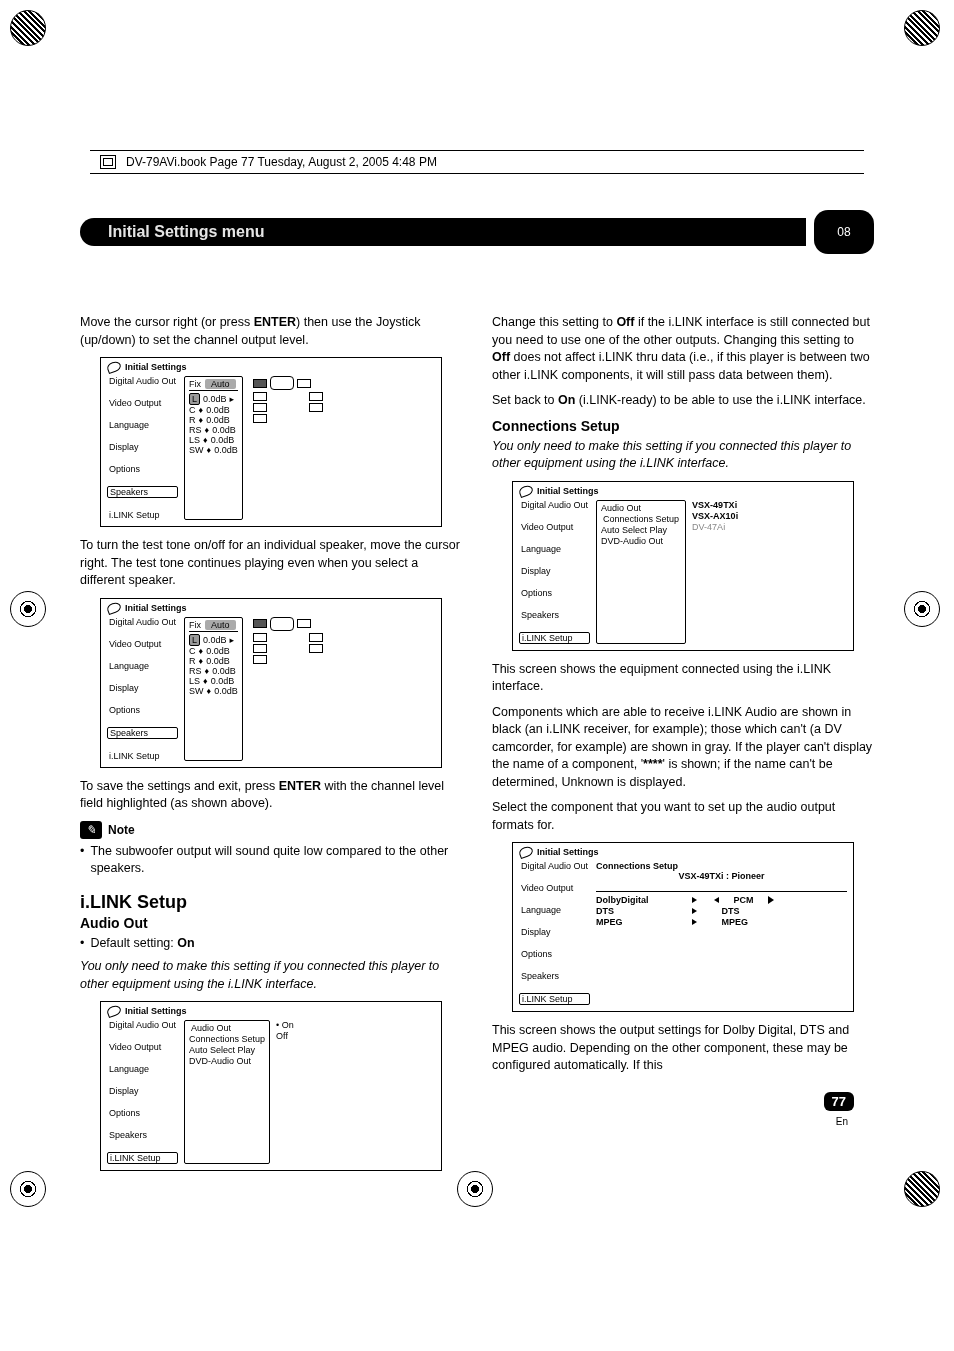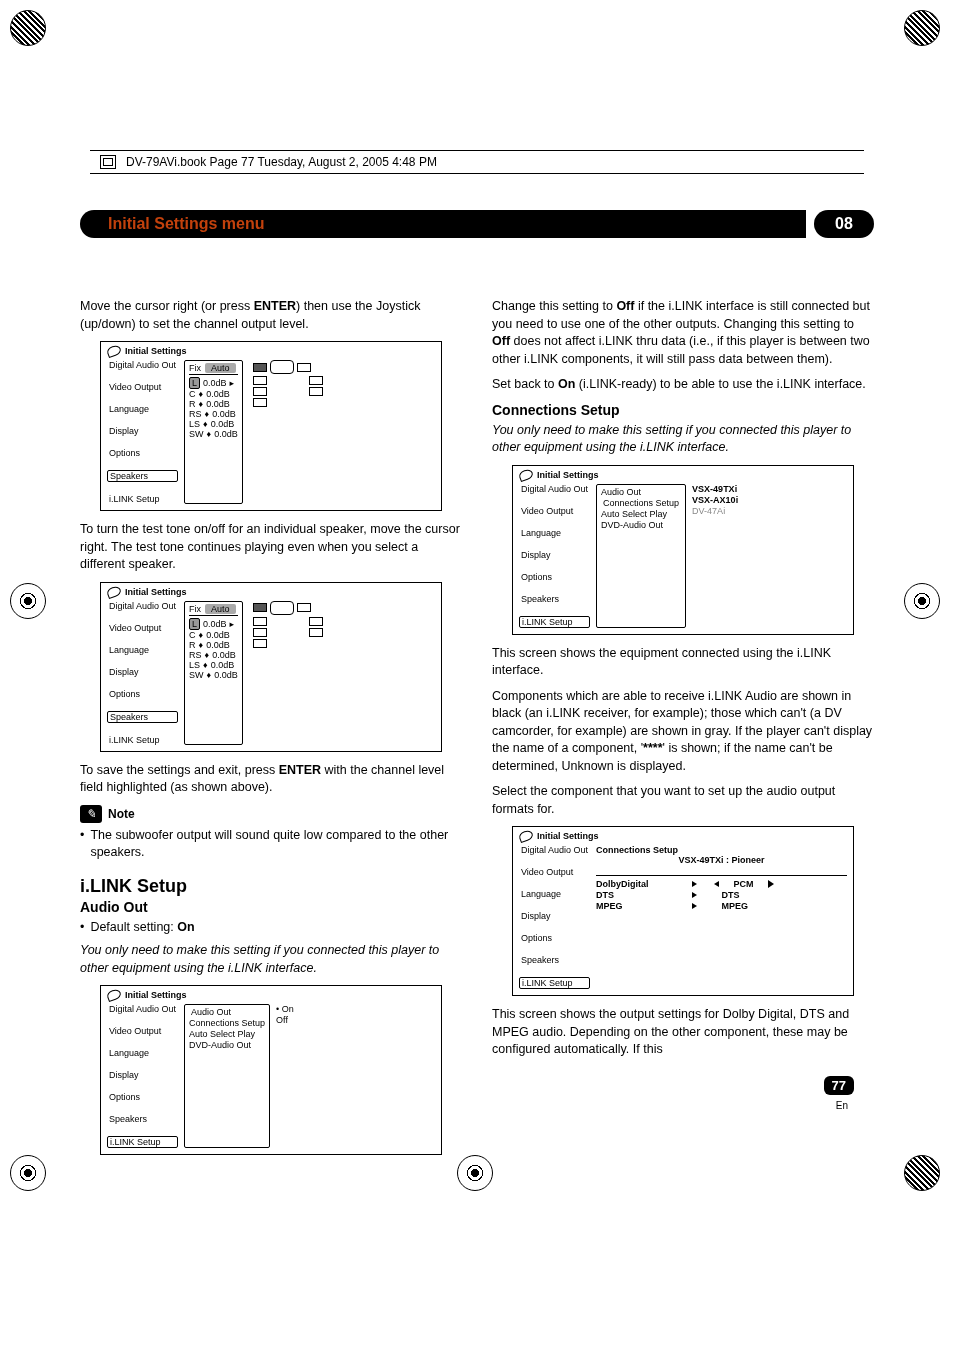--- a/index.html
+++ b/index.html
@@ -43,27 +43,27 @@
   .print-header .book-icon { width:16px;height:14px;border:1px solid #000;background:#fff; position:relative;}
   .print-header .book-icon:before{content:"";position:absolute;top:2px;left:2px;right:2px;bottom:2px;border:1px solid #000;}
   .titlebar {
     margin-top: 150px;
     display:flex; align-items:center; gap:0;
   }
   .titlebar-cap {
     width: 20px; height: 28px; background:#000; border-radius: 14px 0 0 14px;
   }
   .titlebar-main {
-    flex:1; height:28px; background:#000; color:#c2410c;
+    flex:1; height:28px; background:#000; color:#e5e5e5;
     display:flex;align-items:center;padding-left:8px;font-size:16px;font-weight:bold;
   }
   .titlebar-chap {
-    width: 60px; height:28px; background:#000; color:#fff;
+    width: 60px; height:44px; background:#000; color:#fff;
     border-radius: 14px; display:flex;align-items:center;justify-content:center;
-    font-size:16px;font-weight:bold; margin-left:8px;
+    font-size:12px;font-weight:normal; margin-left:8px;
   }
   .columns {
     display:flex; gap: 30px; margin-top: 60px;
   }
   .col { flex:1; }
   .body-text { font-size: 12.5px; line-height: 1.4; margin-bottom: 8px; }
   .bold { font-weight: bold; }
   .italic { font-style: italic; }
   .osd {
     border:1px solid #000; padding:4px 6px 6px 6px; margin: 6px 20px 10px 20px;

